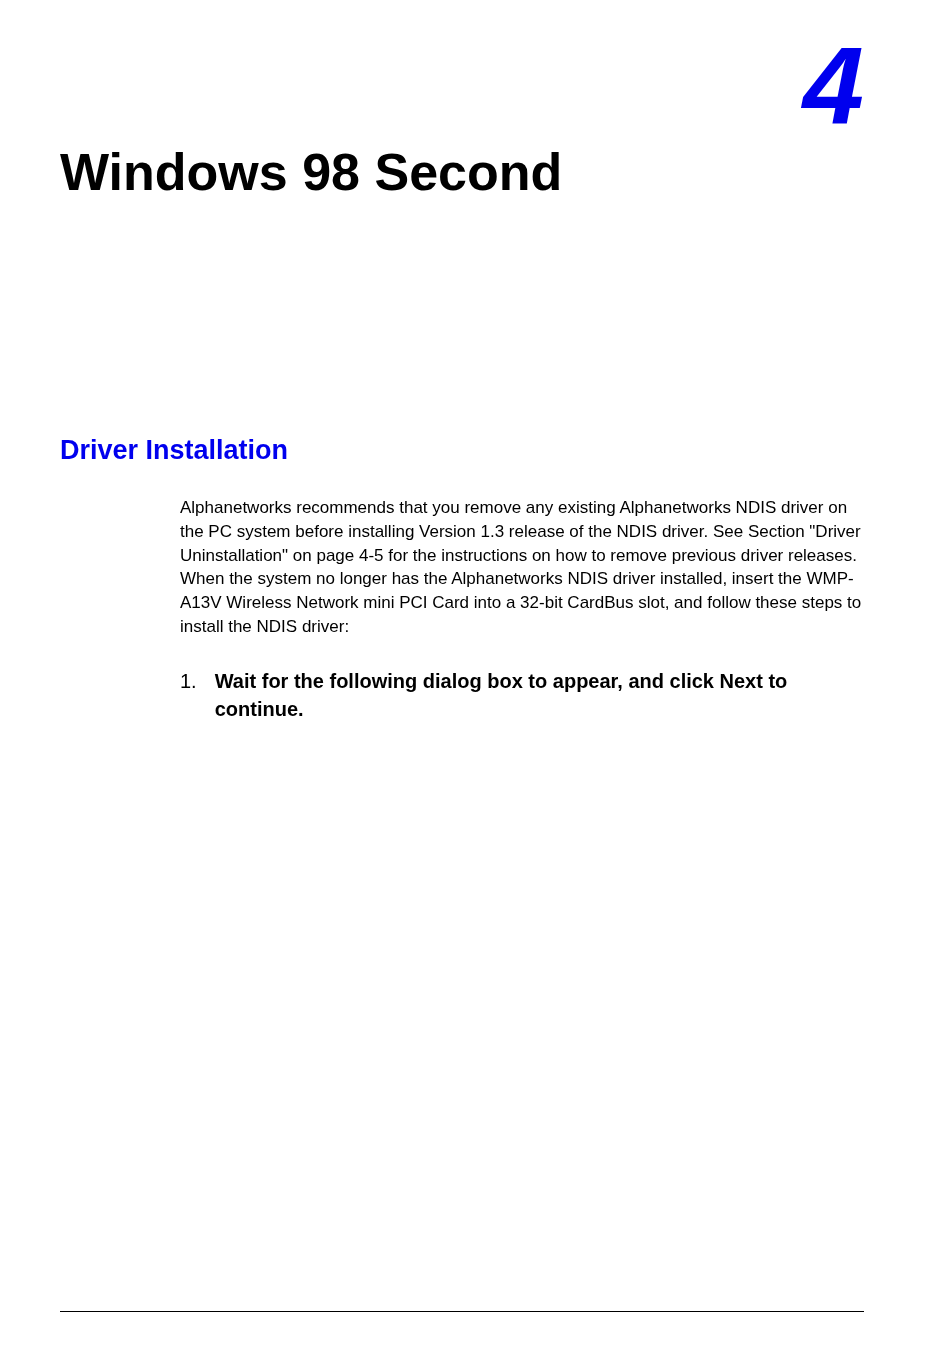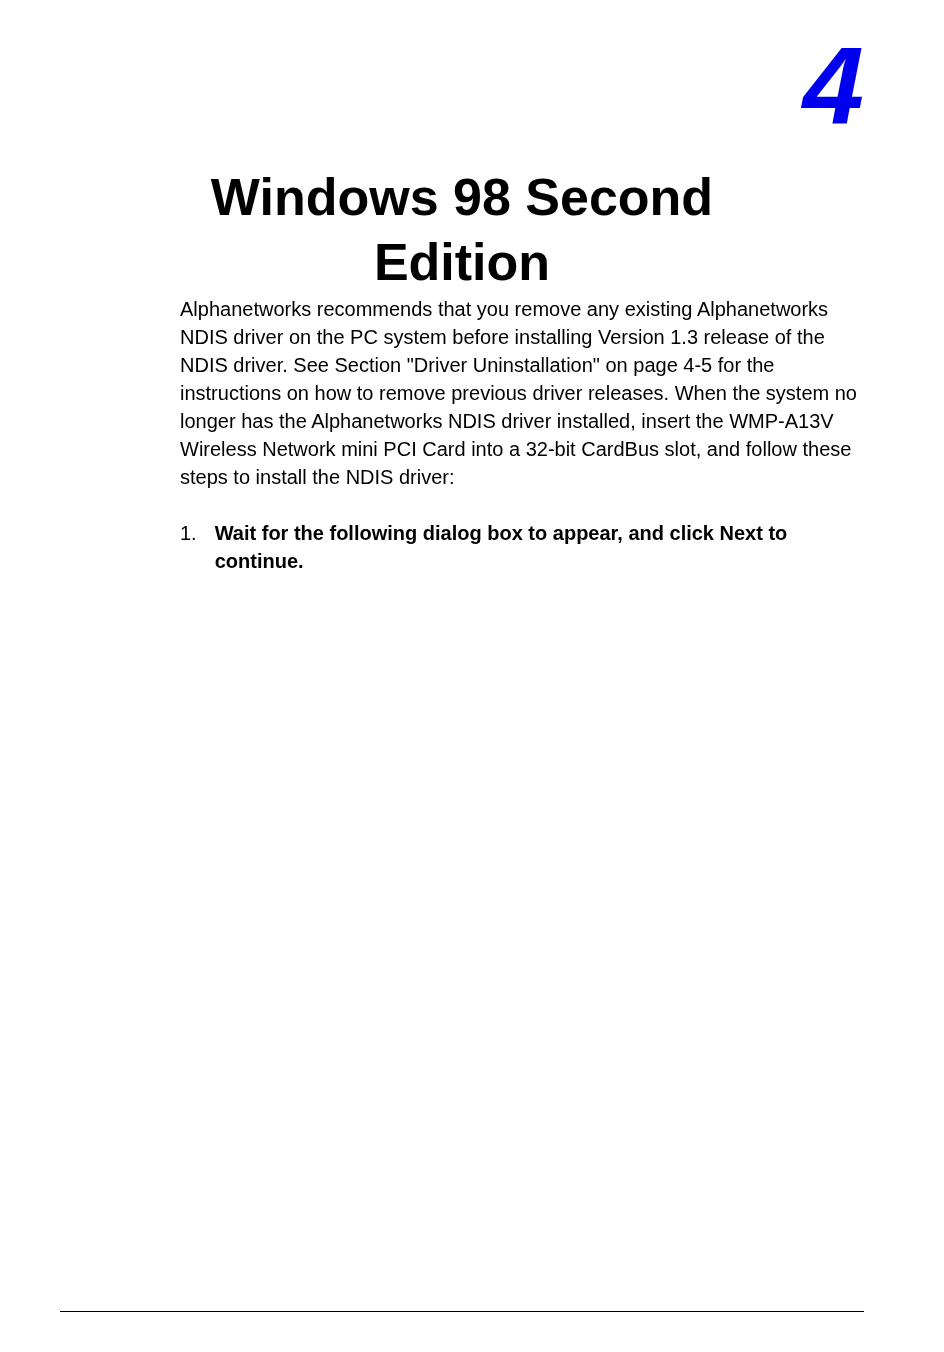--- a/index.html
+++ b/index.html
@@ -30,37 +30,36 @@
       text-align: right;
       line-height: 1;
       padding-right: 0;
       font-family: Arial, Helvetica, sans-serif;
     }
     
     .chapter-title {
       font-size: 52px;
       font-weight: bold;
       color: #000000;
-      text-align: center;
-      margin-top: 25px;
+      text-align: left;
       line-height: 1.25;
       font-family: Arial, Helvetica, sans-serif;
     }
     
     .section-heading {
       font-size: 27px;
       font-weight: bold;
       color: #0000ee;
       margin-top: 230px;
       margin-bottom: 30px;
       font-family: Arial, Helvetica, sans-serif;
     }
     
     .body-text {
-      font-size: 20px;
+      font-size: 17px;
       line-height: 1.4;
       color: #000000;
       margin-left: 120px;
       margin-right: 0;
       text-align: left;
       font-family: Arial, Helvetica, sans-serif;
     }
     
     .list-item {
       font-size: 20px;
@@ -92,23 +91,23 @@
   </style>
 </head>
 <body>
 
 <div class="page-container">
 
   <div class="chapter-number">4</div>
 
   <div class="chapter-title">
     <span>Windows 98 Second</span><br>
-    <span>Edition</span>
   </div>
 
+  <div class="section-heading">Driver Installation</div>
 
   <div class="body-text">Alphanetworks recommends that you remove any existing Alphanetworks NDIS driver on the PC system before installing Version 1.3 release of the NDIS driver. See Section "Driver Uninstallation" on page 4-5 for the instructions on how to remove previous driver releases. When the system no longer has the Alphanetworks NDIS driver installed, insert the WMP-A13V Wireless Network mini PCI Card into a 32-bit CardBus slot, and follow these steps to install the NDIS driver:</div>
 
   <div class="list-item">
     <span class="list-number">1.</span>
     <span class="list-text">Wait for the following dialog box to appear, and click Next to continue.</span>
   </div>
 
 </div>
 

